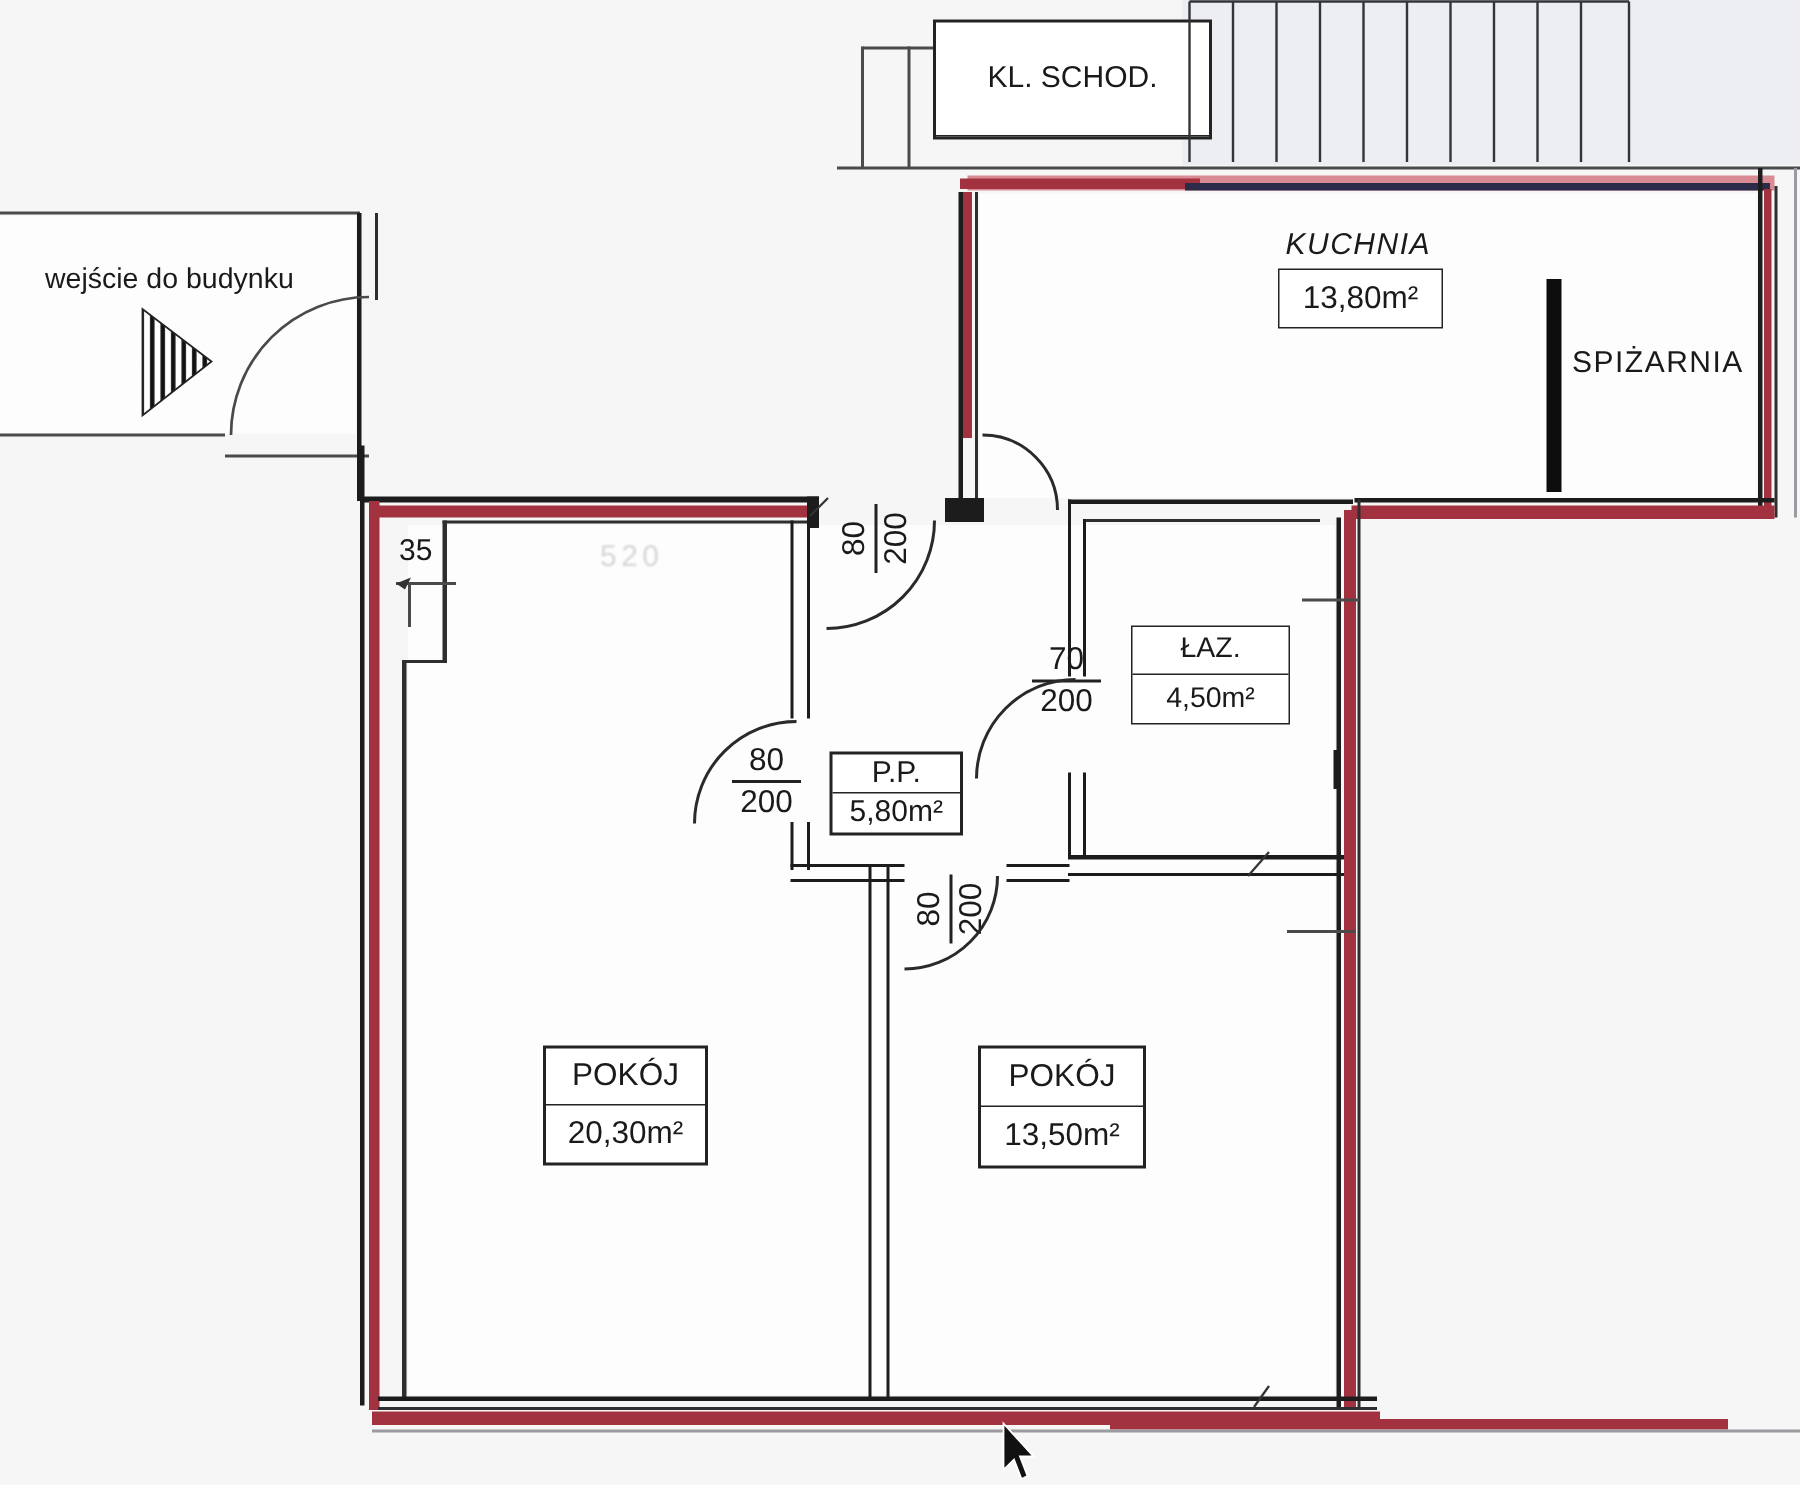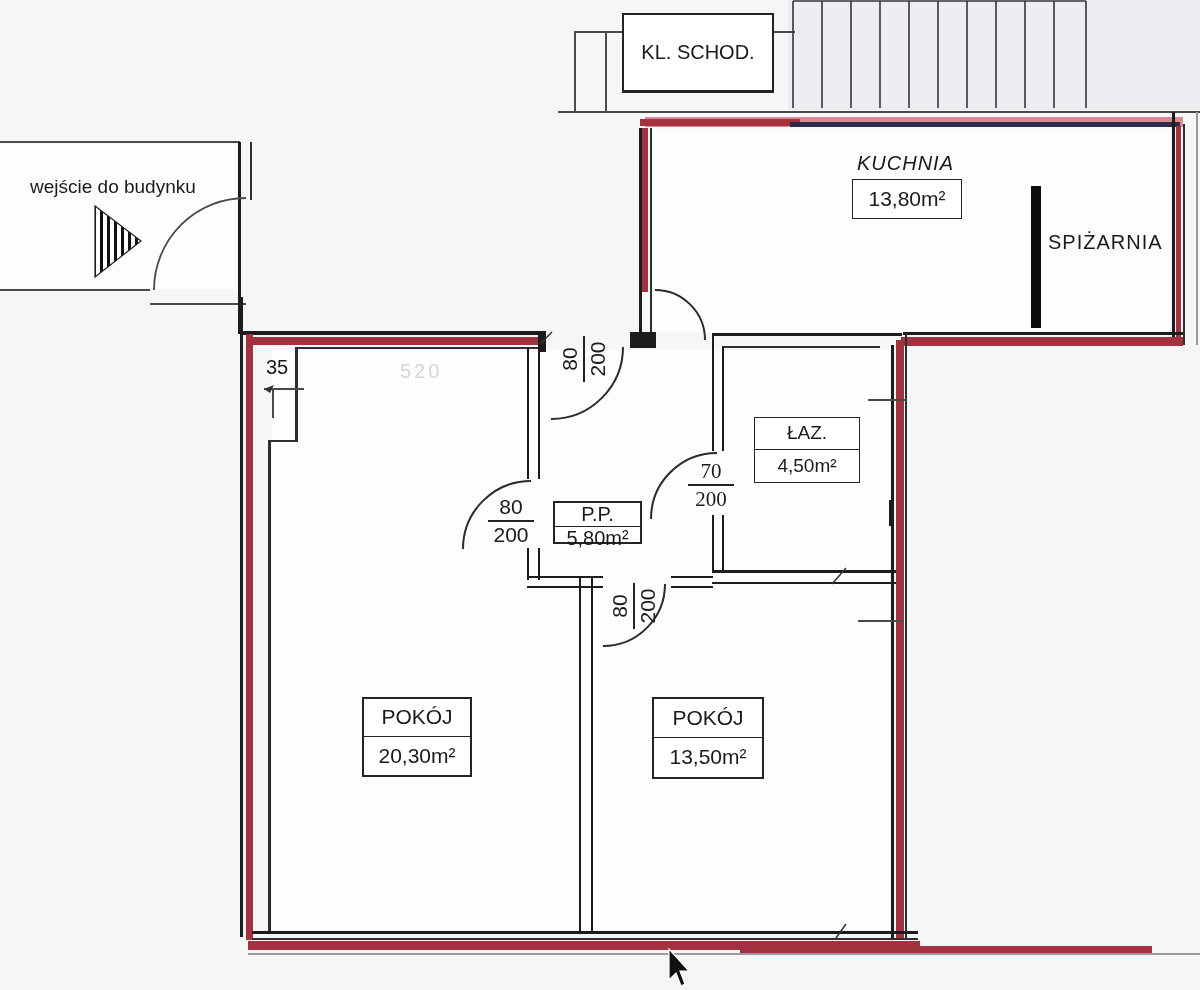--- a/index.html
+++ b/index.html
@@ -52,21 +52,21 @@
   <div class="abs thin" style="left:150px;top:303px;width:96px;height:1.6px;"></div>
   <div class="abs wall" style="left:238px;top:142px;width:2.5px;height:192px;"></div>
   <div class="abs wall2" style="left:250px;top:142px;width:2px;height:58px;"></div>
   <div class="abs label t19" style="left:30px;top:176px;">wejście do budynku</div>
 
   <div class="abs thin" style="left:575px;top:31px;width:220px;height:2px;"></div>
   <div class="abs thin" style="left:574px;top:31px;width:2px;height:81px;"></div>
   <div class="abs thin" style="left:605px;top:31px;width:2px;height:81px;"></div>
   <div class="abs thin" style="left:558px;top:111px;width:642px;height:2px;"></div>
 
-  <div class="abs box" style="left:622px;top:13px;width:152px;height:80px;">
+  <div class="abs box" style="left:622px;top:13px;width:186px;height:80px;">
     <div class="row1 t20">KL. SCHOD.</div>
   </div>
 
   <div class="abs pink" style="left:645px;top:117px;width:538px;height:10px;"></div>
   <div class="abs red" style="left:640px;top:119px;width:160px;height:7px;"></div>
   <div class="abs navy" style="left:790px;top:122px;width:390px;height:5px;"></div>
 
   <div class="abs wall" style="left:639px;top:128px;width:2.5px;height:206px;"></div>
   <div class="abs wall2" style="left:650px;top:128px;width:2px;height:206px;"></div>
   <div class="abs red" style="left:642px;top:128px;width:6px;height:164px;"></div>
@@ -146,36 +146,36 @@
   <div class="abs gray" style="left:248px;top:953px;width:952px;height:1.6px;"></div>
 
   <div class="abs box" style="left:362px;top:697px;width:110px;height:80px;">
     <div class="row1 t21">POKÓJ</div>
     <div class="row2 t21">20,30m²</div>
   </div>
   <div class="abs box" style="left:652px;top:697px;width:112px;height:82px;">
     <div class="row1 t21">POKÓJ</div>
     <div class="row2 t21">13,50m²</div>
   </div>
-  <div class="abs box" style="left:553px;top:501px;width:89px;height:43px;">
+  <div class="abs box" style="left:553px;top:501px;width:89px;height:56px;">
     <div class="row1 t20">P.P.</div>
     <div class="row2 t20">5,80m²</div>
   </div>
 
   <div class="abs dim rot" style="left:551px;top:324px;width:66px;height:70px;">
     <span>80</span>
     <span class="bar"></span>
     <span>200</span>
   </div>
   <div class="abs dim" style="left:478px;top:486px;width:66px;height:70px;">
     <span>80</span>
     <span class="bar"></span>
     <span>200</span>
   </div>
-  <div class="abs dim" style="left:678px;top:450px;width:66px;height:70px;font-family:Liberation Serif, serif;">
+  <div class="abs dim" style="left:678px;top:419px;width:66px;height:70px;">
     <span>70</span>
     <span class="bar"></span>
     <span>200</span>
   </div>
   <div class="abs dim rot" style="left:601px;top:571px;width:66px;height:70px;">
     <span>80</span>
     <span class="bar"></span>
     <span>200</span>
   </div>
 

